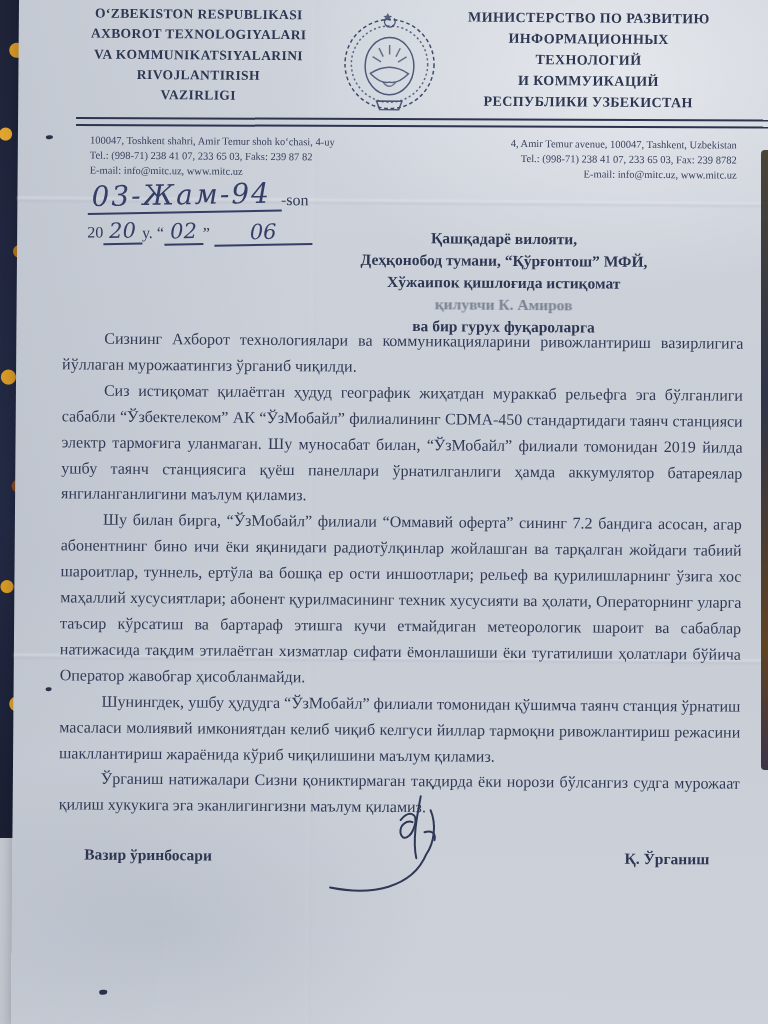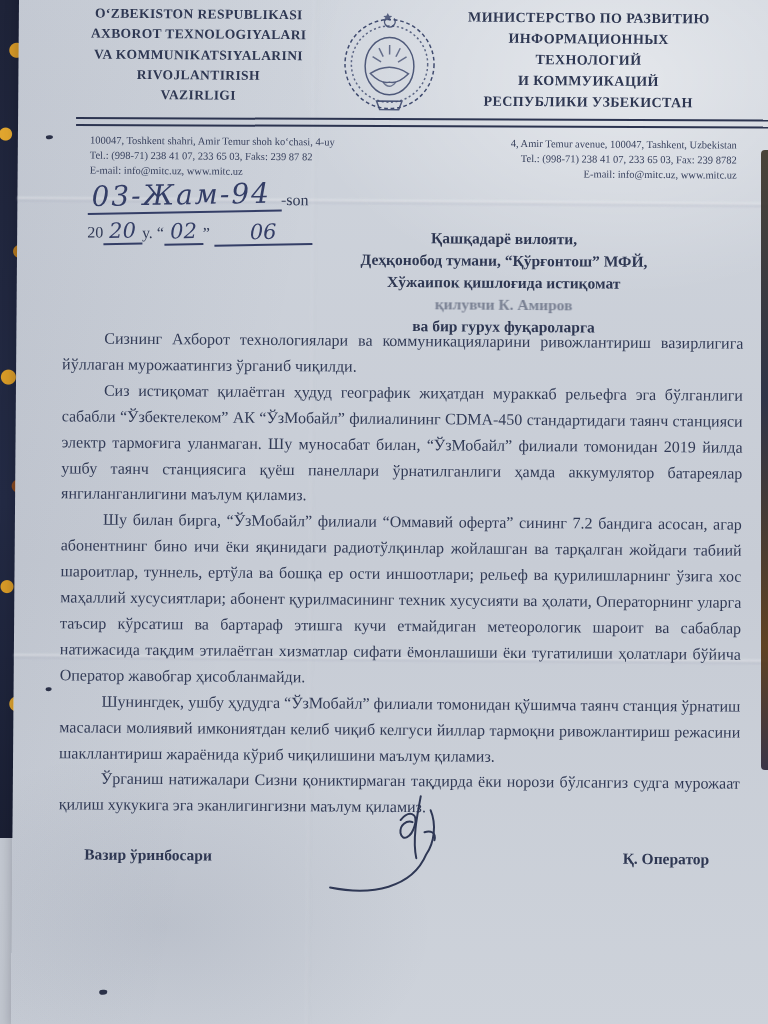--- a/index.html
+++ b/index.html
@@ -185,16 +185,16 @@
   <svg class="sig-art" viewBox="0 0 200 110">
     <g fill="none" stroke="#2f3855" stroke-width="2" stroke-linecap="round">
       <path d="M108 4 C104 26 100 48 104 66"></path>
       <path d="M88 28 C96 18 106 20 102 34 C99 45 90 50 88 41 C87 33 94 28 100 30"></path>
       <path d="M118 18 C124 32 122 50 114 62 C100 96 60 104 18 96"></path>
       <path d="M112 40 C118 38 124 40 122 48"></path>
     </g>
   </svg>
   <div class="sig-row">
     <span>Вазир ўринбосари</span>
-    <span>Қ. Оператор</span>
+    <span>Қ. Ўрганиш</span>
   </div>
 
 </div>
 
 </body></html>

